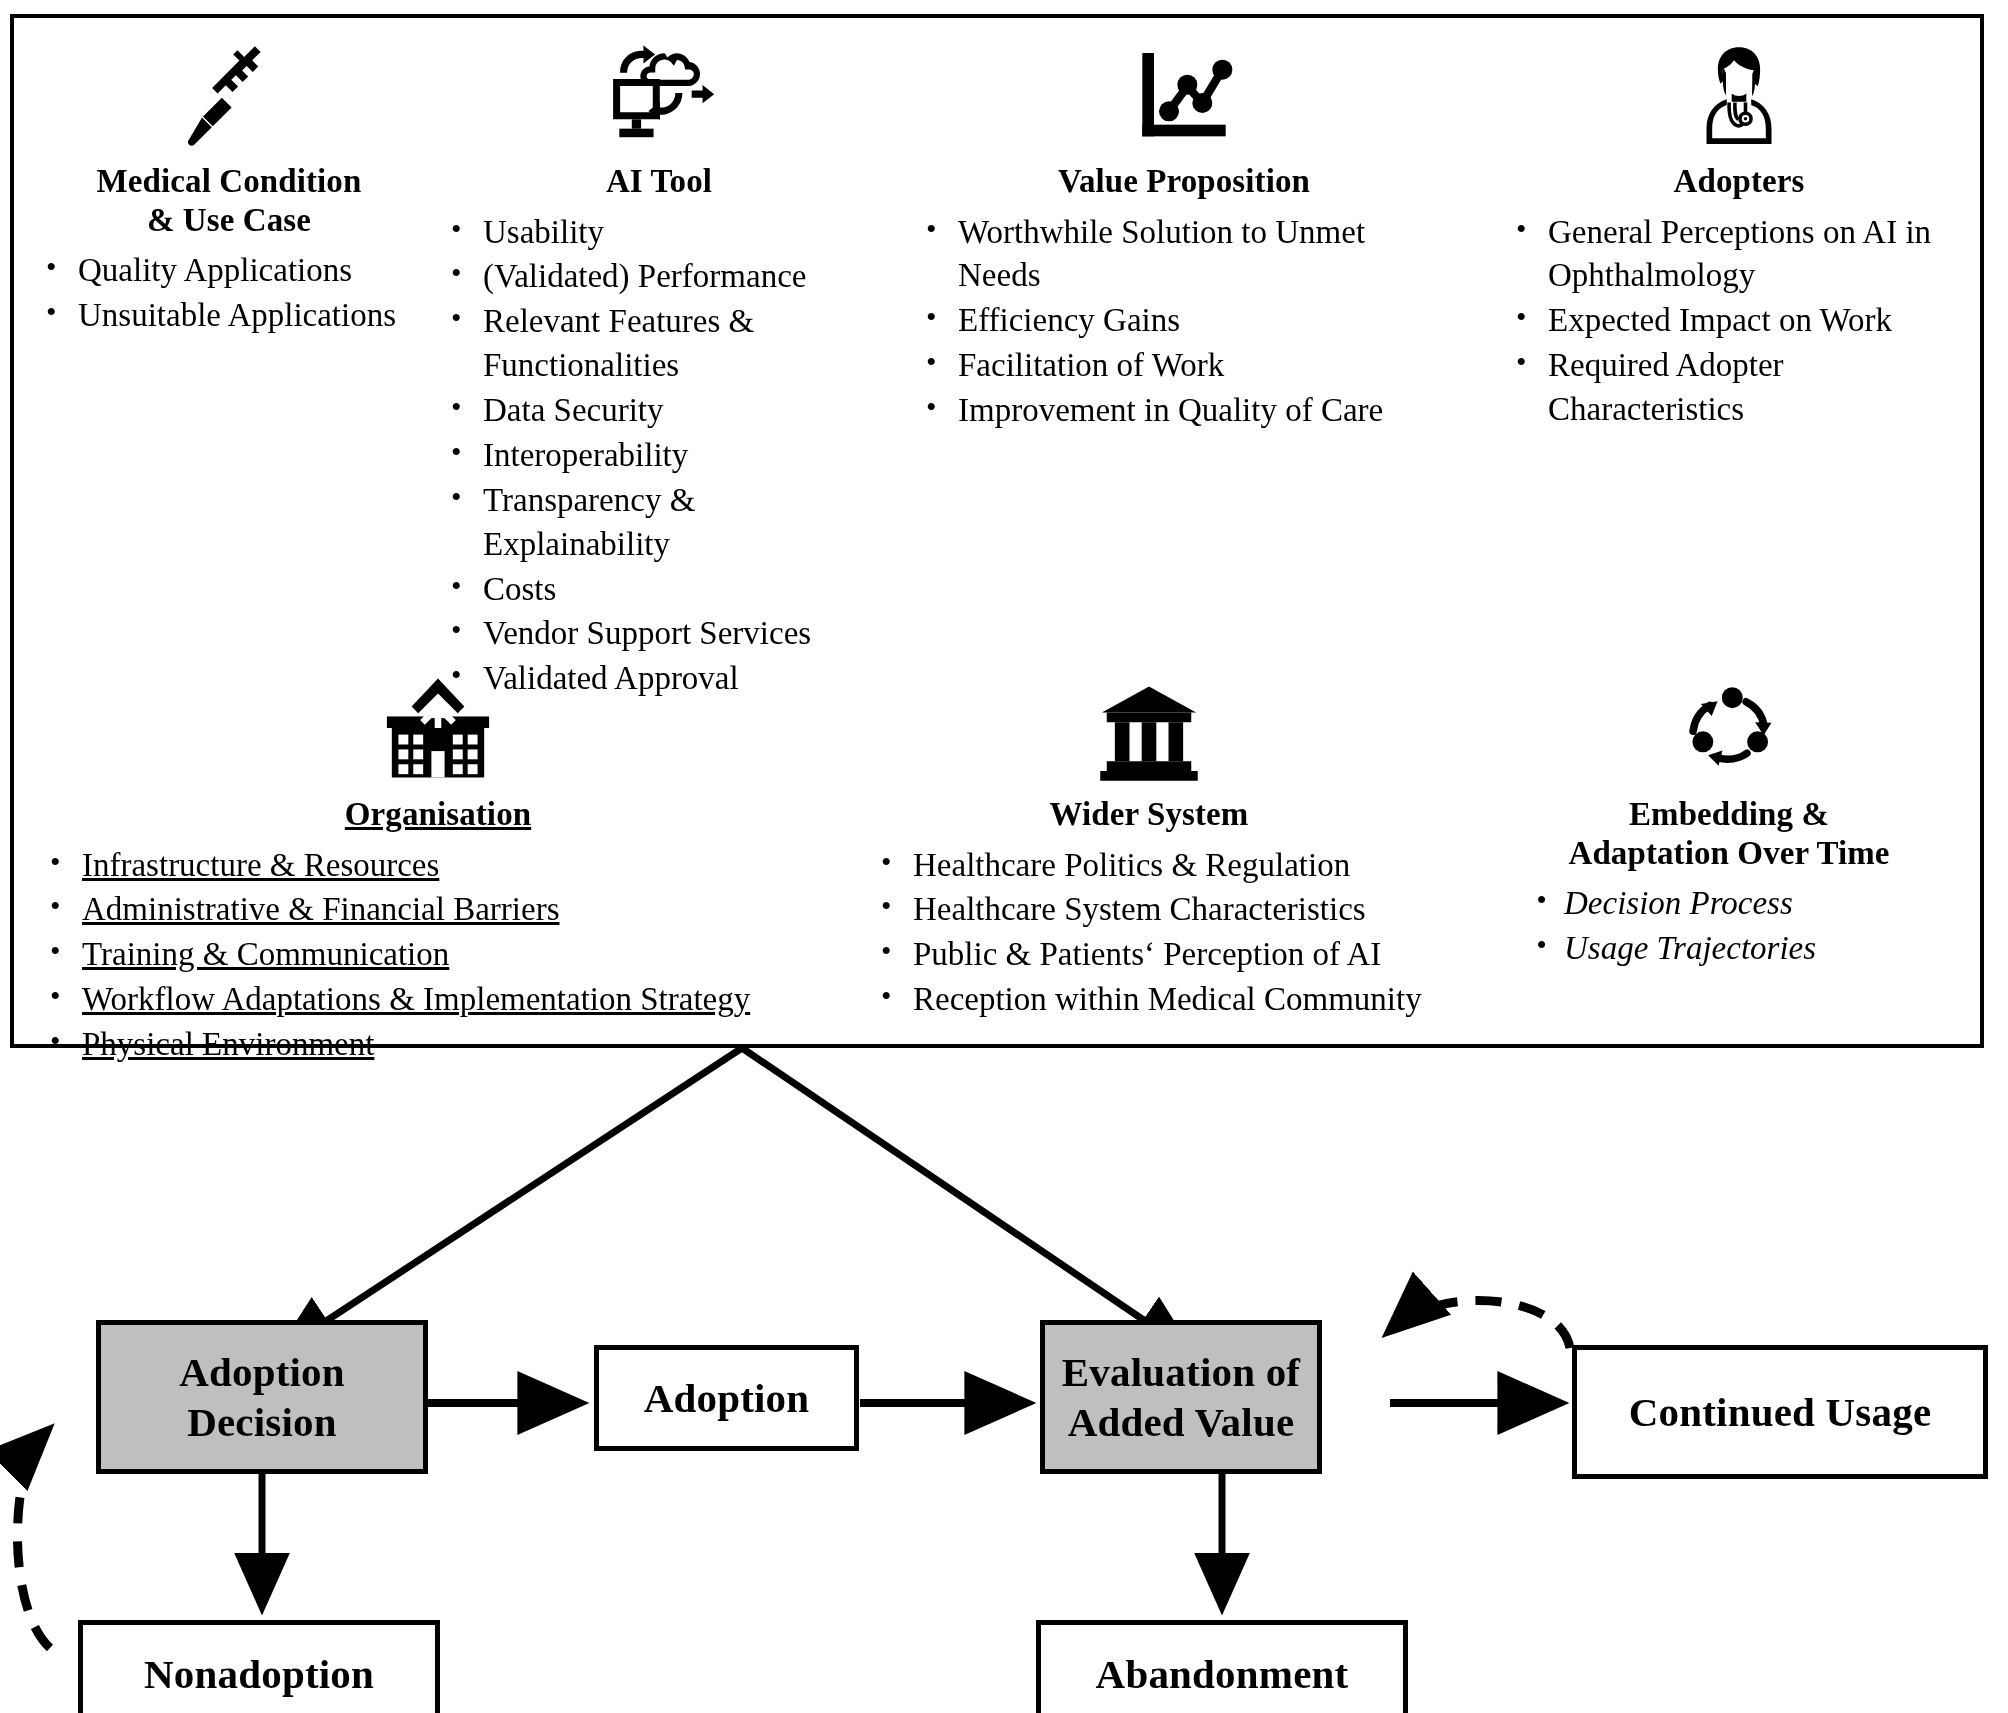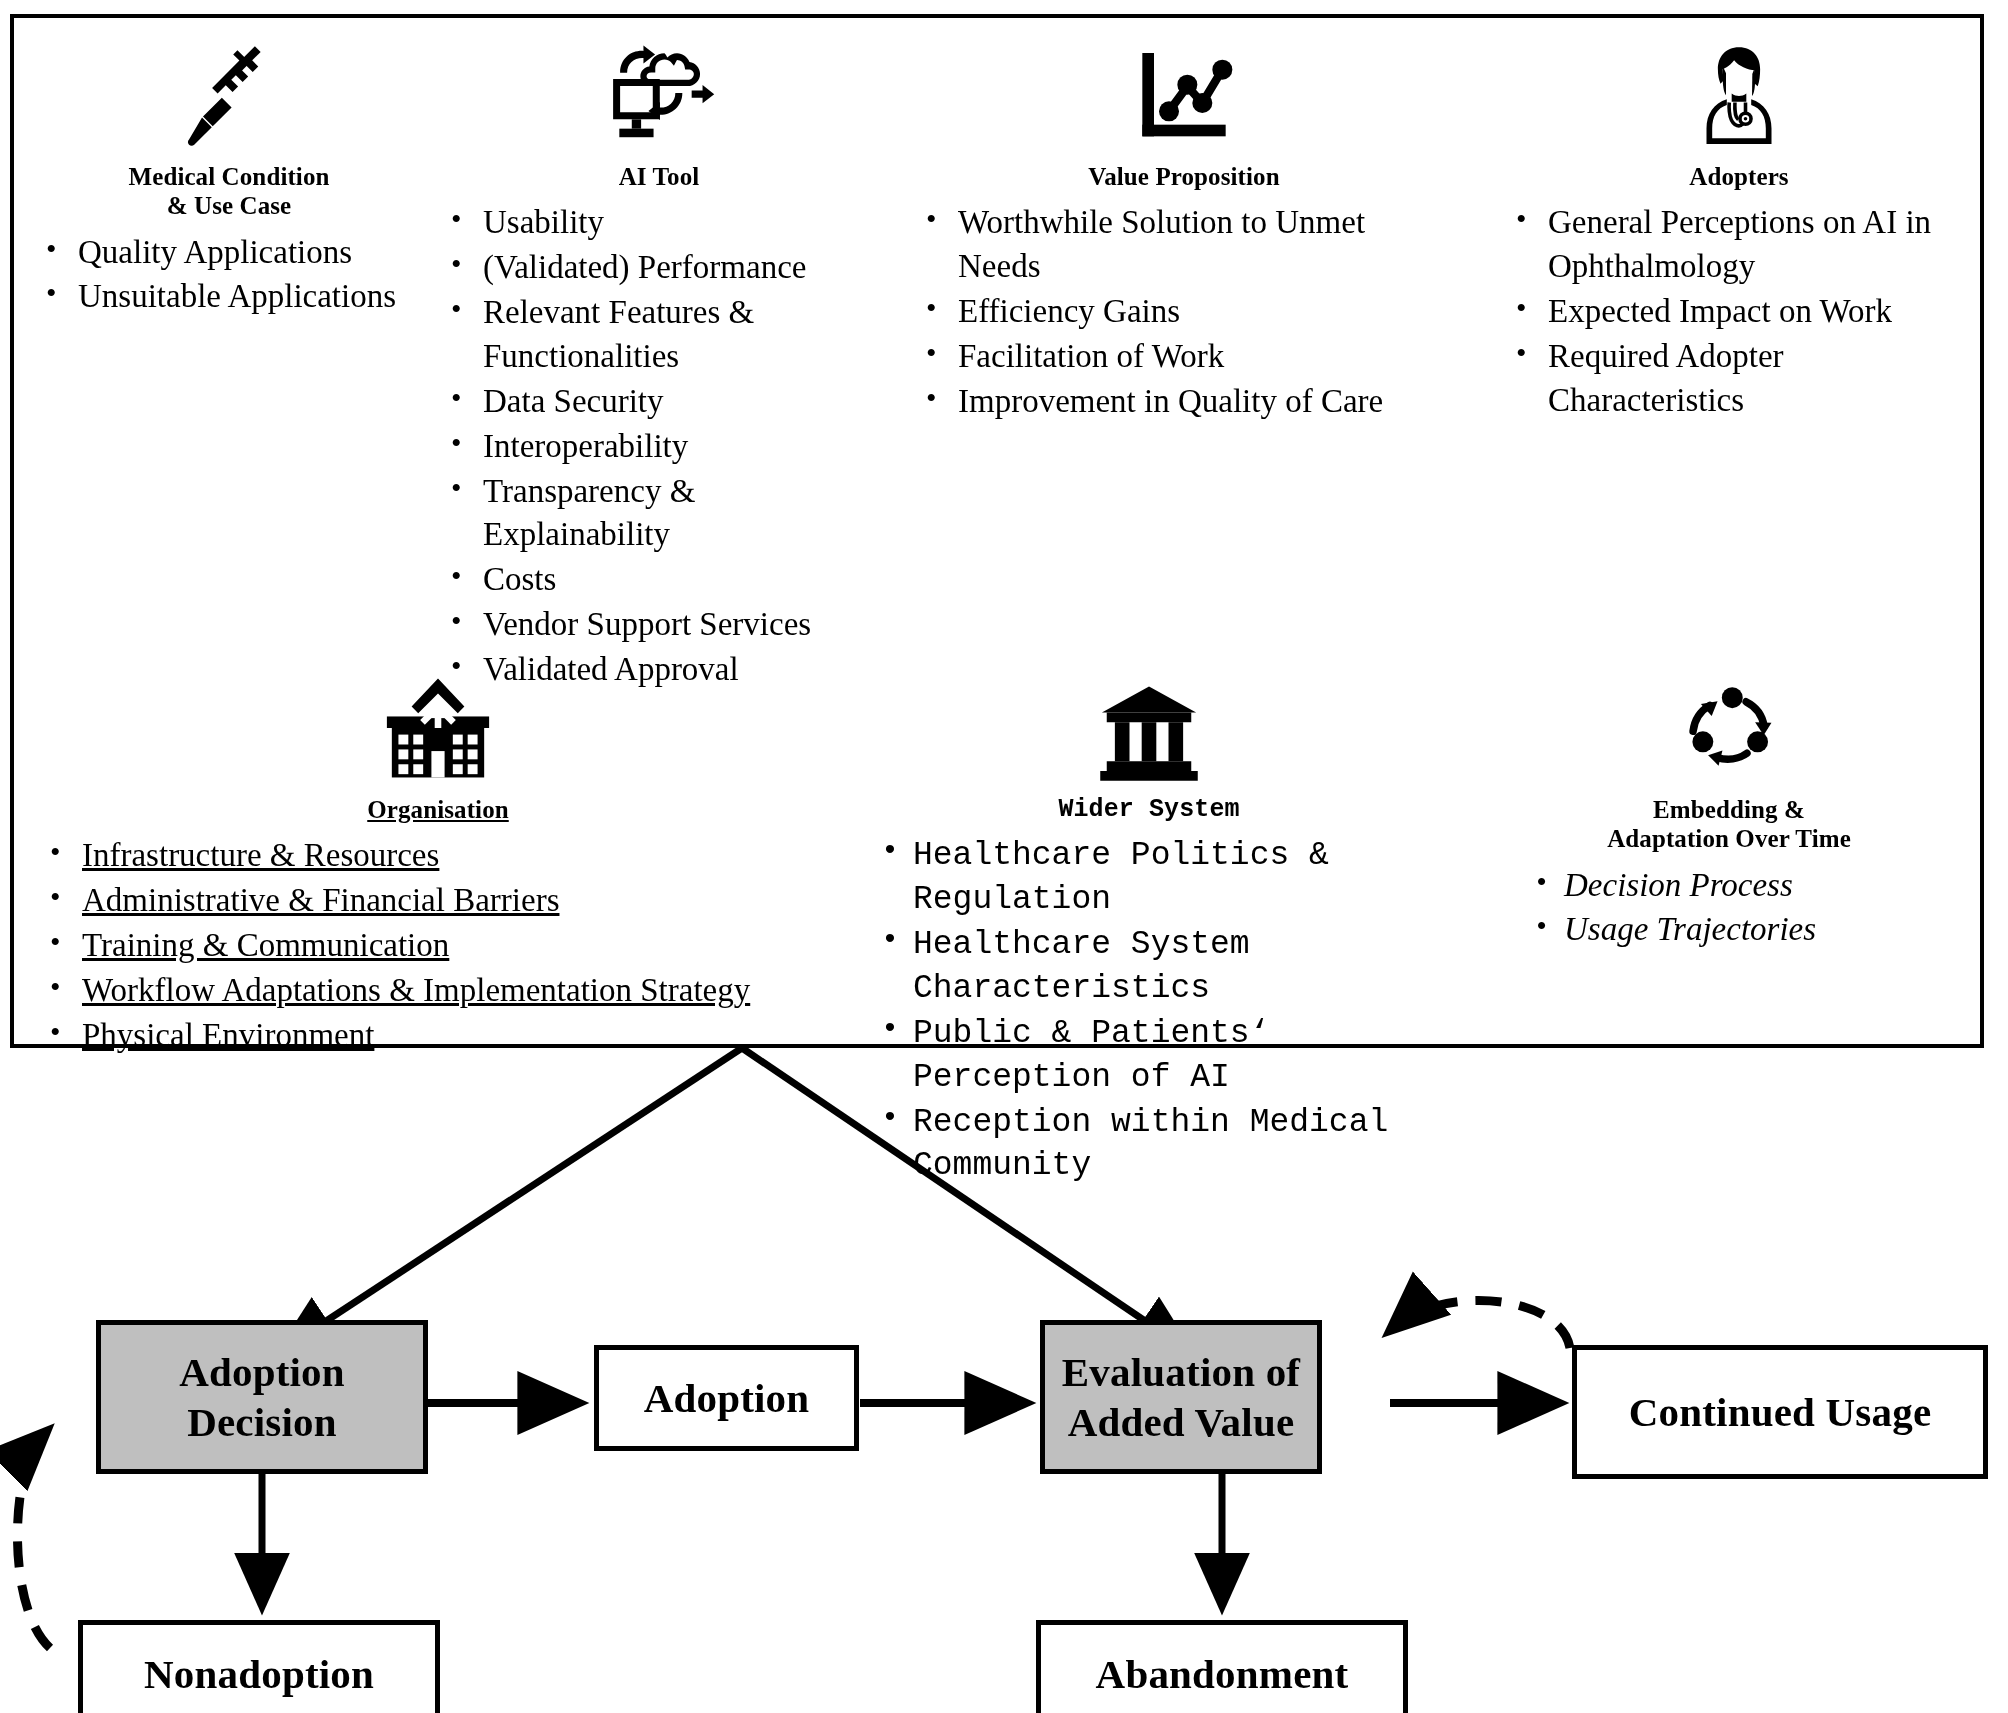--- a/index.html
+++ b/index.html
@@ -14,21 +14,21 @@
     position:absolute;left:10px;top:14px;width:1974px;height:1034px;
     border:4px solid #000;box-sizing:border-box;background:#fff;
   }
 
   .panel{position:absolute;}
   .panel-icon{
     width:100%;height:108px;display:flex;align-items:flex-end;justify-content:center;
   }
   .panel-icon svg{display:block;}
   .panel-title{
-    text-align:center;font-weight:bold;font-size:25px;line-height:1.17;
+    text-align:center;font-weight:bold;font-size:33px;line-height:1.17;
     margin-top:14px;letter-spacing:.1px;
   }
   ul.blist{
     list-style:none;margin:10px 0 0 0;padding:0;
   }
   ul.blist li{
     position:relative;padding-left:44px;font-size:33px;line-height:1.33;
     margin:0 0 1px 0;white-space:normal;
   }
   ul.blist li::before{
@@ -203,21 +203,21 @@
       </div>
       <ul class="blist">
         <li>Infrastructure &amp; Resources</li>
         <li>Administrative &amp; Financial Barriers</li>
         <li>Training &amp; Communication</li>
         <li>Workflow Adaptations &amp; Implementation Strategy</li>
         <li>Physical Environment</li>
       </ul>
     </div>
 
-    <div class="panel" style="left:855px;top:655px;width:560px;font-family:Liberation Mono, monospace;">
+    <div class="panel" style="left:855px;top:655px;width:560px;">
       <div class="panel-icon">
         <svg width="104" height="98" viewBox="0 0 64 60" aria-hidden="true">
           <g fill="#000">
             <path d="M32 2 L61 18 L3 18 Z"></path>
             <rect x="6" y="18" width="52" height="6"></rect>
             <rect x="11" y="24" width="9" height="24"></rect>
             <rect x="27.5" y="24" width="9" height="24"></rect>
             <rect x="44" y="24" width="9" height="24"></rect>
             <rect x="6" y="48" width="52" height="6"></rect>
             <rect x="2" y="54" width="60" height="6"></rect>

